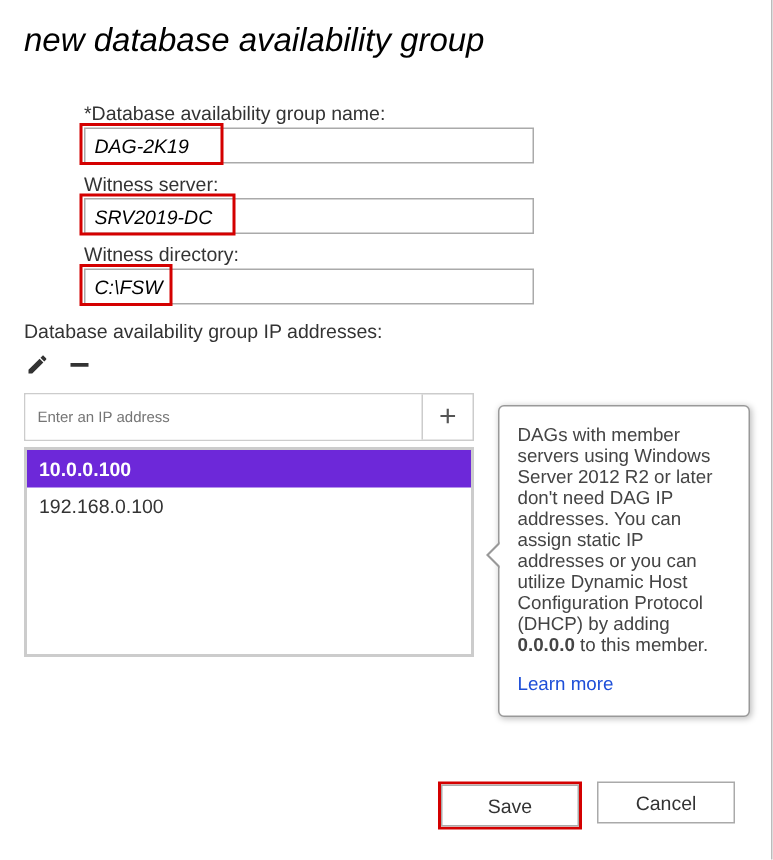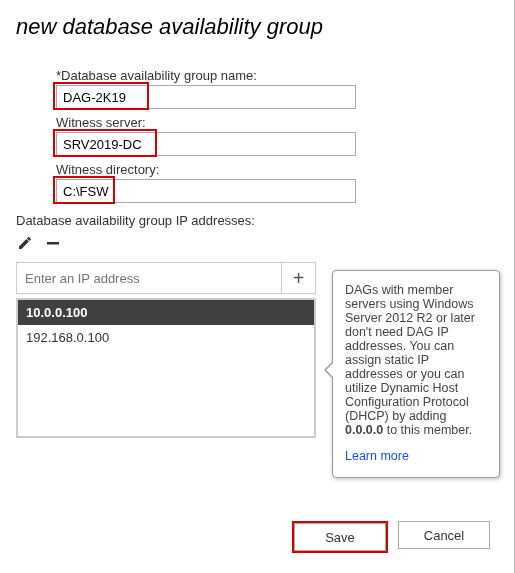--- a/index.html
+++ b/index.html
@@ -31,20 +31,21 @@
     margin-bottom: 2px;
     margin-top: 6px;
   }
   .text-input {
     width: 300px;
     height: 24px;
     padding: 2px 6px;
     font-size: 13px;
     border: 1px solid #aaa;
     outline: none;
+    font-style: italic;
   }
   .row { margin-bottom: 6px; margin-left: 40px; }
   .input-wrap { position: relative; display:inline-block; }
   .red-box {
     position: absolute;
     border: 2px solid #d40000;
     pointer-events: none;
   }
   .section-label {
     margin-top: 10px;
@@ -71,21 +72,21 @@
   .ip-add-row {
     display: flex;
     align-items: center;
     border: 1px solid #ccc;
   }
   .ip-add-input {
     flex: 1;
     height: 30px;
     border: none;
     padding: 4px 8px;
-    font-size: 13px;
+    font-size: 10px;
     color: #0f172a;
     outline: none;
   }
   .plus-btn {
     width: 34px;
     height: 30px;
     border-left: 1px solid #ccc;
     display: flex;
     align-items: center;
     justify-content: center;
@@ -98,21 +99,21 @@
     height: 140px;
     border: 2px solid #ccc;
     margin-top: 4px;
     overflow: hidden;
   }
   .ip-item {
     padding: 5px 8px;
     font-size: 13px;
   }
   .ip-item.selected {
-    background: #404040;
+    background: #6d28d9;
     color: #fff;
     font-weight: 600;
   }
   .tooltip {
     position: absolute;
     left: 332px;
     top: 270px;
     width: 168px;
     background: #fff;
     border: 1px solid #999;

